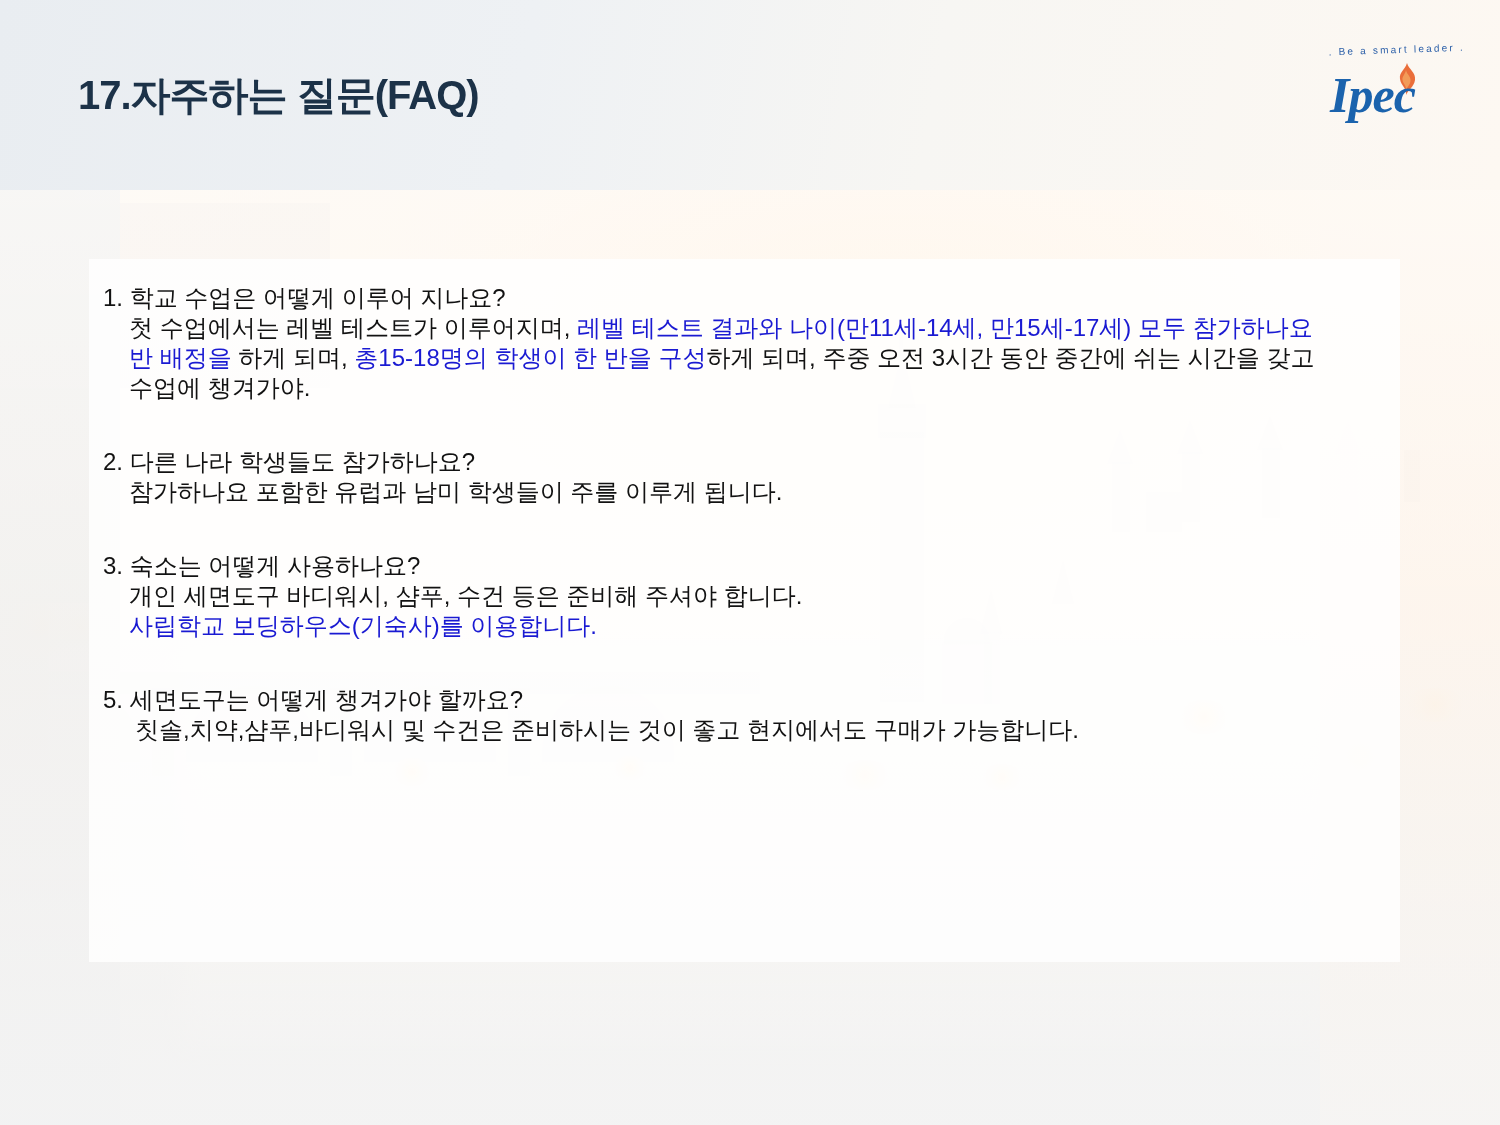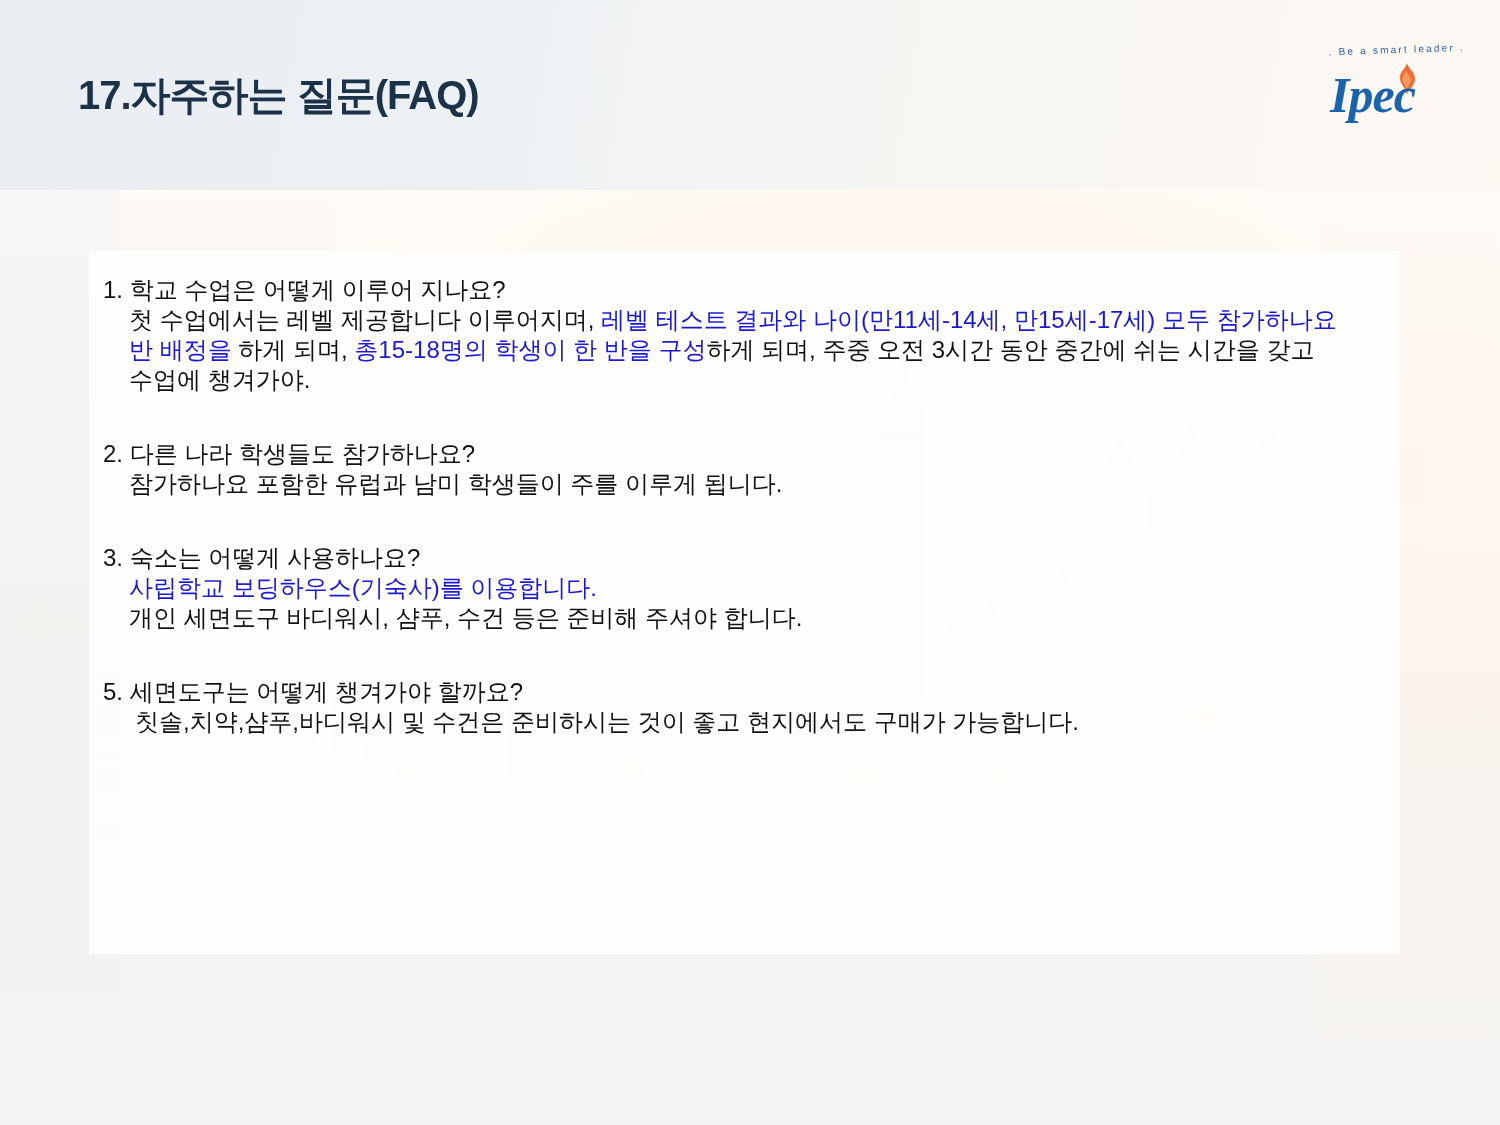--- a/index.html
+++ b/index.html
@@ -140,21 +140,21 @@
     color: #1b63ad;
     letter-spacing: -1px;
   }
   .logo-flame {
     position: absolute; left: 72px; top: 26px; width: 26px; height: 34px;
   }
 
   
   .content-panel {
     position: absolute;
-    left: 89px; top: 251px;
+    left: 89px; top: 259px;
     width: 1311px; height: 703px;
     background: rgba(255,255,255,0.80);
   }
 
   .faq-list {
     position: absolute;
     left: 14px; top: 24px;
     width: 1290px;
   }
   .faq-item { margin-bottom: 44px; }
@@ -264,32 +264,32 @@
       </svg>
     </div>
 
     <div class="logo-word">Ipec</div>
   </div>
 
   <div class="content-panel">
     <div class="faq-list" id="faq-list">
         <div class="faq-item">
           <div class="q-line"><span>1.</span><span> 학교 수업은 어떻게 이루어 지나요?</span></div>
-          <div class="a-line"><span>첫 수업에서는 레벨 제공합니다 이루어지며, </span><span class="hl">레벨 테스트 결과와 나이(만11세-14세, 만15세-17세) 모두 참가하나요</span></div>
+          <div class="a-line"><span>첫 수업에서는 레벨 테스트가 이루어지며, </span><span class="hl">레벨 테스트 결과와 나이(만11세-14세, 만15세-17세) 모두 참가하나요</span></div>
           <div class="a-line"><span class="hl">반 배정을</span><span> 하게 되며, </span><span class="hl">총15-18명의 학생이 한 반을 구성</span><span>하게 되며, 주중 오전 3시간 동안 중간에 쉬는 시간을 갖고</span></div>
           <div class="a-line"><span>수업에 챙겨가야.</span></div>
         </div>
         <div class="faq-item">
           <div class="q-line"><span>2.</span><span> 다른 나라 학생들도 참가하나요?</span></div>
           <div class="a-line"><span>참가하나요 포함한 유럽과 남미 학생들이 주를 이루게 됩니다.</span></div>
         </div>
         <div class="faq-item">
           <div class="q-line"><span>3.</span><span> 숙소는 어떻게 사용하나요?</span></div>
+          <div class="a-line"><span>개인 세면도구 바디워시, 샴푸, 수건 등은 준비해 주셔야 합니다.</span></div>
           <div class="a-line"><span class="hl">사립학교 보딩하우스(기숙사)를 이용합니다.</span></div>
-          <div class="a-line"><span>개인 세면도구 바디워시, 샴푸, 수건 등은 준비해 주셔야 합니다.</span></div>
         </div>
         <div class="faq-item">
           <div class="q-line"><span>5.</span><span> 세면도구는 어떻게 챙겨가야 할까요?</span></div>
           <div class="a-line indent-more"><span>칫솔,치약,샴푸,바디워시 및 수건은 준비하시는 것이 좋고 현지에서도 구매가 가능합니다.</span></div>
         </div>
       </div>
   </div>
 
 </div>
 

